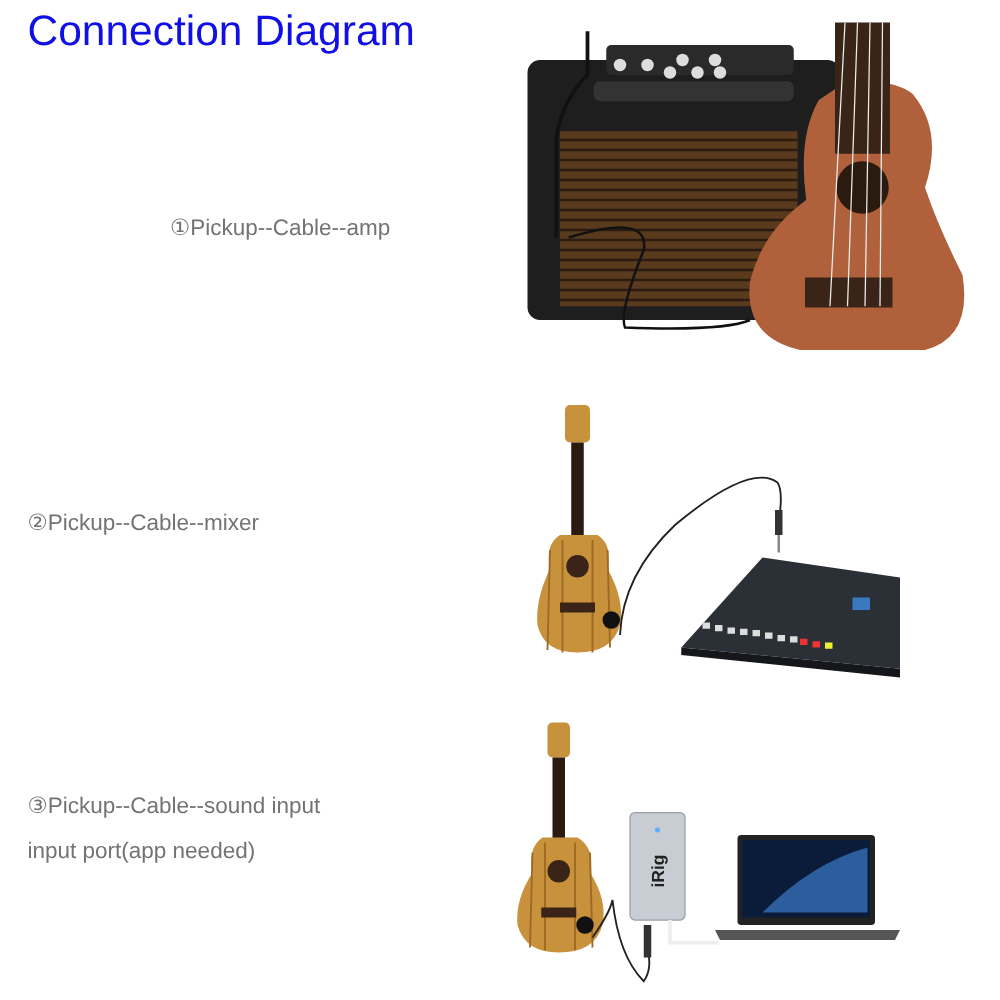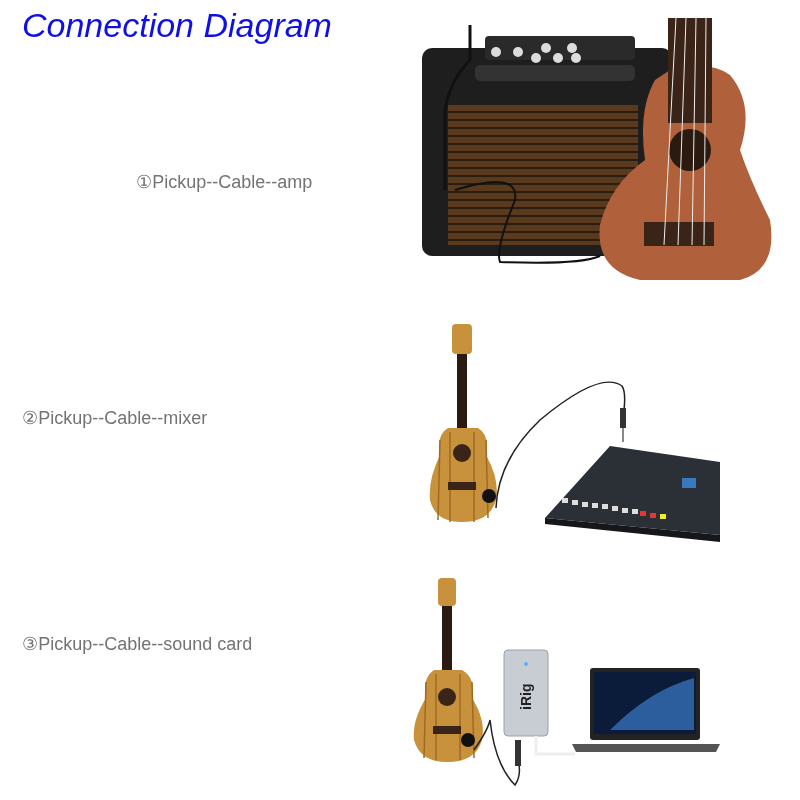--- a/index.html
+++ b/index.html
@@ -1,38 +1,39 @@
 <!DOCTYPE html>
 <html><head>
 <meta charset="utf-8">
 <style>
   html,body{margin:0;padding:0;background:#ffffff;}
   body{width:800px;height:800px;position:relative;overflow:hidden;font-family:"Liberation Sans",sans-serif;}
-  .title{position:absolute;left:22px;top:6px;font-size:34px;color:#1010e6;letter-spacing:0px;font-style:italic;}
+  .title{position:absolute;left:22px;top:6px;font-size:34px;color:#1010e6;letter-spacing:0px;}
   .step{position:absolute;color:#737373;font-size:18px;line-height:36px;white-space:nowrap;}
   .step1{left:136px;top:164px;}
   .step2{left:22px;top:400px;}
   .step3{left:22px;top:626px;}
   .art{position:absolute;}
 </style>
 </head>
 <body>
 
 <div class="title">Connection Diagram</div>
 
 <div class="step step1">
   <div>①Pickup--Cable--amp</div>
 </div>
 
 <div class="step step2">
   <div>②Pickup--Cable--mixer</div>
 </div>
 
 <div class="step step3">
-  <div>③Pickup--Cable--sound card</div>
+  <div>③Pickup--Cable--sound input</div>
+  <div>input port(app needed)</div>
 </div>
 
 <svg class="art" style="left:400px;top:0" width="400" height="290" viewBox="0 0 400 290">
 
   <g>
     <rect x="22" y="48" width="250" height="208" rx="10" fill="#1e1e1e"></rect>
     <rect x="85" y="36" width="150" height="24" rx="4" fill="#2a2a2a"></rect>
     <rect x="75" y="65" width="160" height="16" rx="5" fill="#333"></rect>
     <circle cx="96" cy="52" r="5" fill="#ddd"></circle>
       <circle cx="118" cy="52" r="5" fill="#ddd"></circle>

